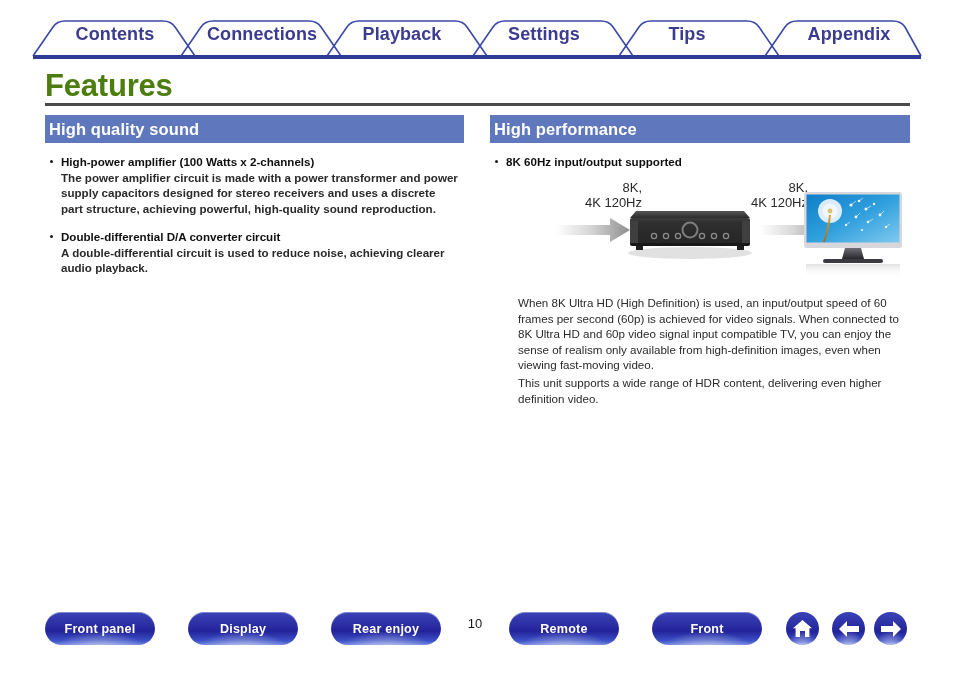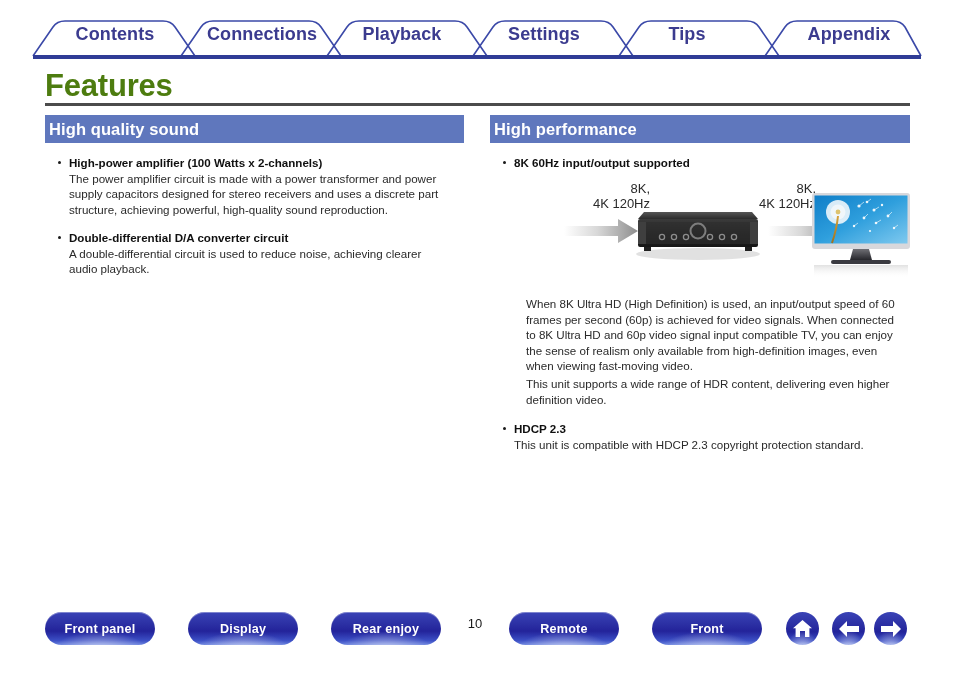--- a/index.html
+++ b/index.html
@@ -50,34 +50,35 @@
   .sec-header{
     background:#5f77bd;
     color:#ffffff;
     font-size:16.5px;font-weight:bold;
     height:28px;line-height:28px;
     padding-left:4px;
     box-sizing:border-box;
     letter-spacing:0.1px;
   }
 
-  .bullet-list{margin:12px;padding:0;list-style:none;}
+  .bullet-list{margin:4px;padding:0;list-style:none;}
   .bullet-item{position:relative;padding-left:12px;margin-top:13px;}
   .bullet-item:first-child{margin-top:11px;}
   .bullet-item::before{
     content:"";position:absolute;left:1px;top:6px;
     width:3px;height:3px;border-radius:50%;background:#1a1a1a;
   }
   .bi-title{
     font-size:11.6px;font-weight:bold;color:#101010;
     line-height:15px;
   }
   .bi-body{
     font-size:11.6px;color:#2a2a2a;line-height:15.6px;
     margin-top:0.5px;
+    font-weight:bold;
   }
 
   .para{
     font-size:11.6px;color:#2a2a2a;line-height:15.6px;
     margin:0 0 0 12px;
   }
   .para + .para{margin-top:2px;}
 
   
   .diagram{
@@ -260,24 +261,20 @@
             <rect x="305" y="84" width="60" height="4" rx="2" fill="#3a3a40"></rect>
             <rect x="288" y="89" width="94" height="13" fill="url(#refl)"></rect>
           </g>
         </svg>
       </div>
 
       <p class="para">When 8K Ultra HD (High Definition) is used, an input/output speed of 60 frames per second (60p) is achieved for video signals. When connected to 8K Ultra HD and 60p video signal input compatible TV, you can enjoy the sense of realism only available from high-definition images, even when viewing fast-moving video.</p>
       <p class="para">This unit supports a wide range of HDR content, delivering even higher definition video.</p>
     </li>
 
-    <li class="bullet-item" style="margin-top:14px;">
-      <div class="bi-title">HDCP 2.3</div>
-      <div class="bi-body">This unit is compatible with HDCP 2.3 copyright protection standard.</div>
-    </li>
   </ul>
 </div>
 
 <div class="footer">
   <div class="pill" style="left:188px;width:110px;">Display</div>
   <div class="pill" style="left:45px;width:110px;">Front panel</div>
   <div class="pill" style="left:331px;width:110px;">Rear enjoy</div>
 
   <div class="pagenum">10</div>
 

